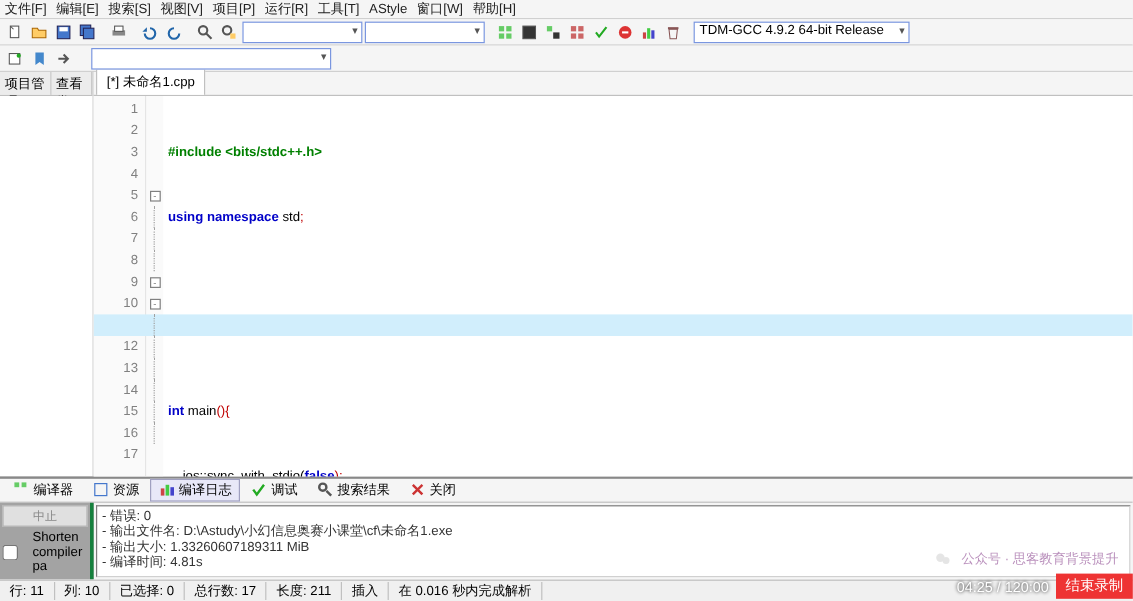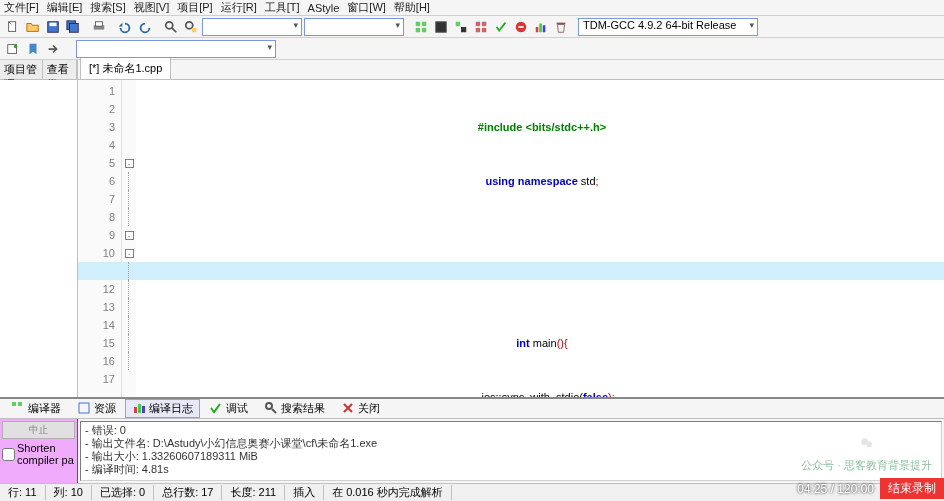--- a/index.html
+++ b/index.html
@@ -27,42 +27,42 @@
   .file-tabs { height: 20px; background: #f5f5f5; border-bottom: 1px solid #c0c0c0; display: flex; align-items: flex-end; padding-left: 2px; }
   .file-tab { background: white; border: 1px solid #c0c0c0; border-bottom: none; padding: 3px 8px; font-size: 11px; }
   
   .editor { flex: 1; background: white; display: flex; font-family: Consolas, monospace; font-size: 14px; overflow: hidden; position: relative; }
   .gutter { width: 44px; text-align: right; color: #808080; padding-right: 6px; border-right: 1px solid #e0e0e0; background: #fafafa; line-height: 18px; padding-top: 2px; user-select: none; }
   .gutter div { height: 18px; }
   .fold { width: 14px; background: #fafafa; line-height: 18px; padding-top: 2px; }
   .fold div { height: 18px; text-align: center; color: #808080; font-size: 9px; position: relative; }
   .fold .v { position: absolute; left: 6px; top: 0; bottom: 0; border-left: 1px dotted #a0a0a0; }
   .fold .box { display: inline-block; width: 9px; height: 9px; border: 1px solid #808080; line-height: 7px; font-size: 8px; background: white; margin-top: 4px; }
-  .code { flex: 1; line-height: 18px; padding-top: 2px; padding-left: 4px; white-space: pre; position: relative; text-align: center; }
+  .code { flex: 1; line-height: 18px; padding-top: 2px; padding-left: 4px; white-space: pre; position: relative; }
   .code > div { height: 18px; }
   .hl-line { background: #d1eefc; position: absolute; left: 0; right: 0; height: 18px; z-index: 0; }
   .code > div > span { position: relative; z-index: 1; }
   .pp { color: #008000; font-weight: bold; }
   .kw { color: #0000c8; font-weight: bold; }
   .sym { color: #c00000; }
   @keyframes blink { 50% { opacity: 0; } }
   
   .bottom-panel { height: 86px; border-top: 2px solid #888; background: #f5f5f5; display: flex; flex-direction: column; }
   .bottom-tabs { height: 20px; display: flex; align-items: center; padding: 0 4px; gap: 2px; border-bottom: 1px solid #c0c0c0; }
   .btab { padding: 1px 6px; display: flex; gap: 3px; border: 1px solid transparent; }
   .btab.active { background: #e8e8f8; border-color: #a0a0c0; }
   .bottom-body { flex: 1; display: flex; min-height: 0; }
-  .bottom-left { width: 78px; border-right: 1px solid #15803d; background: #f0abfc; padding: 2px; }
+  .bottom-left { width: 78px; border-right: 3px solid #15803d; background: #a3a3a3; padding: 2px; }
   .bottom-left .big-btn { background: #e0e0e0; border: 1px solid #b0b0b0; height: 18px; margin-bottom: 3px; display: flex; align-items: center; justify-content: center; color: #888; font-size: 10px; }
   .compile-out { flex: 1; background: white; border: 1px inset #d0d0d0; margin: 2px; padding: 2px 4px; font-family: SimSun, monospace; font-size: 11px; line-height: 13px; overflow: hidden; color: #333; }
   
   .statusbar { height: 18px; background: #f0f0f0; border-top: 1px solid #c0c0c0; display: flex; align-items: center; font-size: 11px; }
   .statusbar span { padding: 0 8px; border-right: 1px solid #c0c0c0; }
   
-  .watermark { position: absolute; bottom: 28px; right: 12px; color: #15803d; font-size: 22px; opacity: 0.5; pointer-events: none; display:flex; align-items:center; gap:8px;flex-direction:column;}
+  .watermark { position: absolute; bottom: 28px; right: 12px; color: #701a75; font-size: 22px; opacity: 0.5; pointer-events: none; display:flex; align-items:center; gap:8px;}
   .video-ctrl { position: absolute; bottom: 0; right: 0; display: flex; align-items: center; gap: 6px; padding: 2px 0 2px 6px; background: rgba(0,0,0,0); }
   .video-time { color: white; font-size: 12px; text-shadow: 0 0 3px #000; margin-left: 16px; }
   .rec-btn { background: #e33; color: white; padding: 2px 8px; border: none; font-size: 12px; cursor: pointer; }
   
   svg { width: 14px; height: 14px; }
 </style>
 </head>
 <body>
 
 <div class="menubar">
@@ -348,21 +348,21 @@
     <div class="btab">
         <svg viewBox="0 0 14 14">
           <path d="M3 3l8 8M11 3l-8 8" stroke="#c33" stroke-width="2"></path>
         </svg>
         <span>关闭</span>
       </div>
   </div>
   <div class="bottom-body">
     <div class="bottom-left">
       <div class="big-btn">中止</div>
-      <label style="font-size:10px;display:flex;align-items:center;gap:2px;">
+      <label style="font-size:10px;display:flex;align-items:center;gap:12px;">
           <input type="checkbox" style="">
           <span>Shorten compiler pa</span>
         </label>
     </div>
     <div class="compile-out">
       <div>- 错误: 0</div>
       <div>- 输出文件名: D:\Astudy\小幻信息奥赛小课堂\cf\未命名1.exe</div>
       <div>- 输出大小: 1.33260607189311 MiB</div>
       <div>- 编译时间: 4.81s</div>
     </div>

